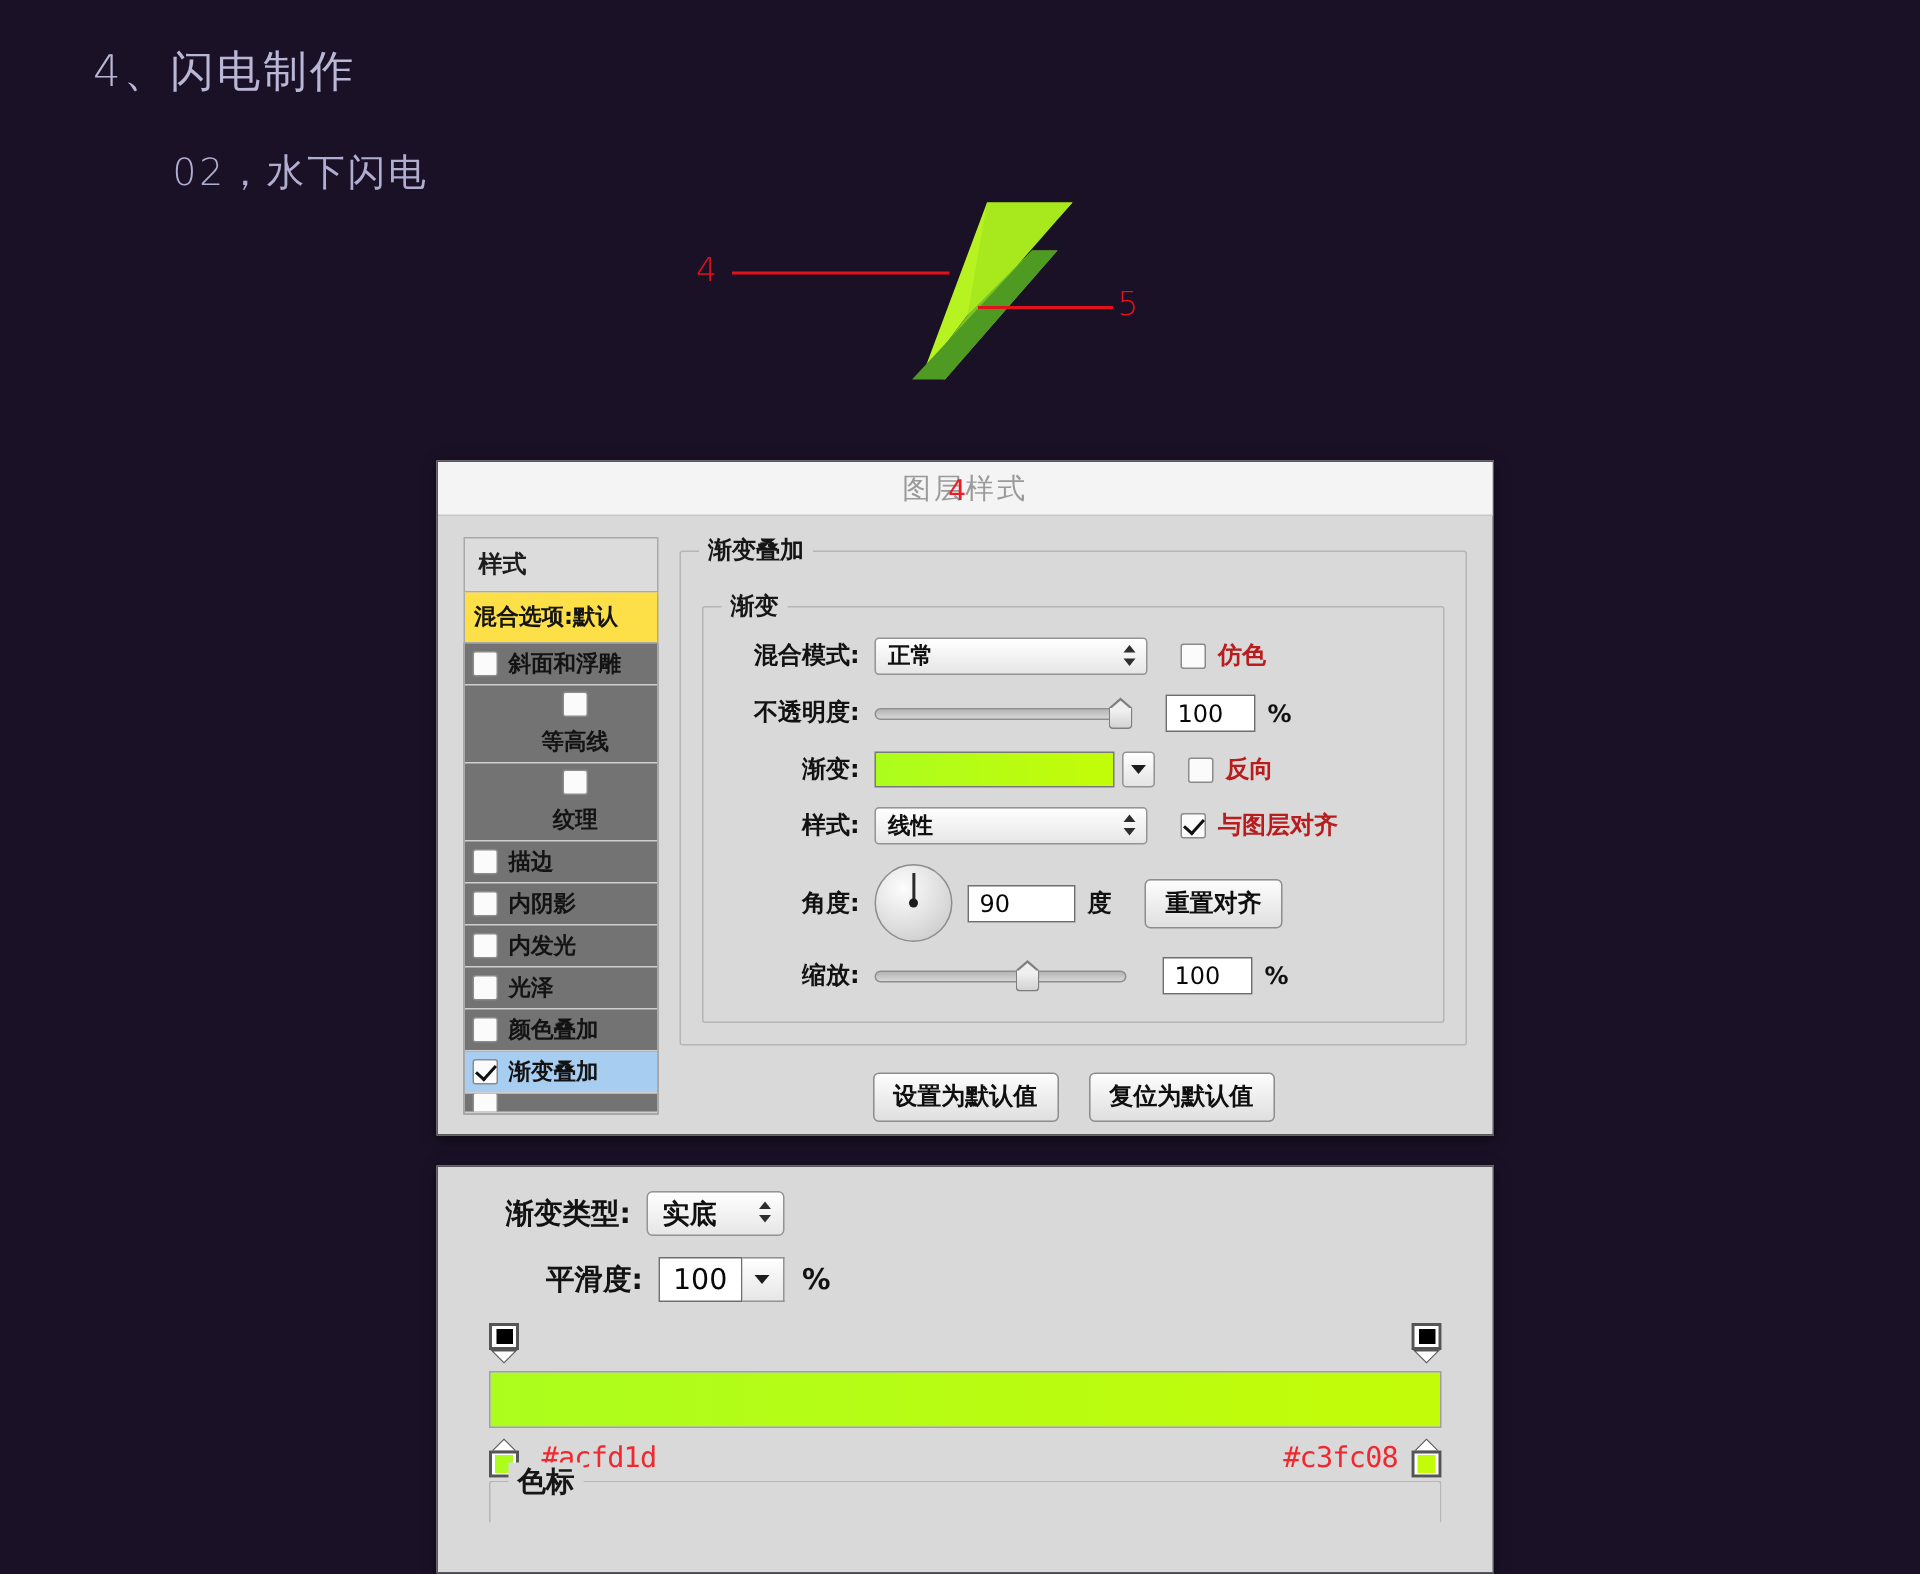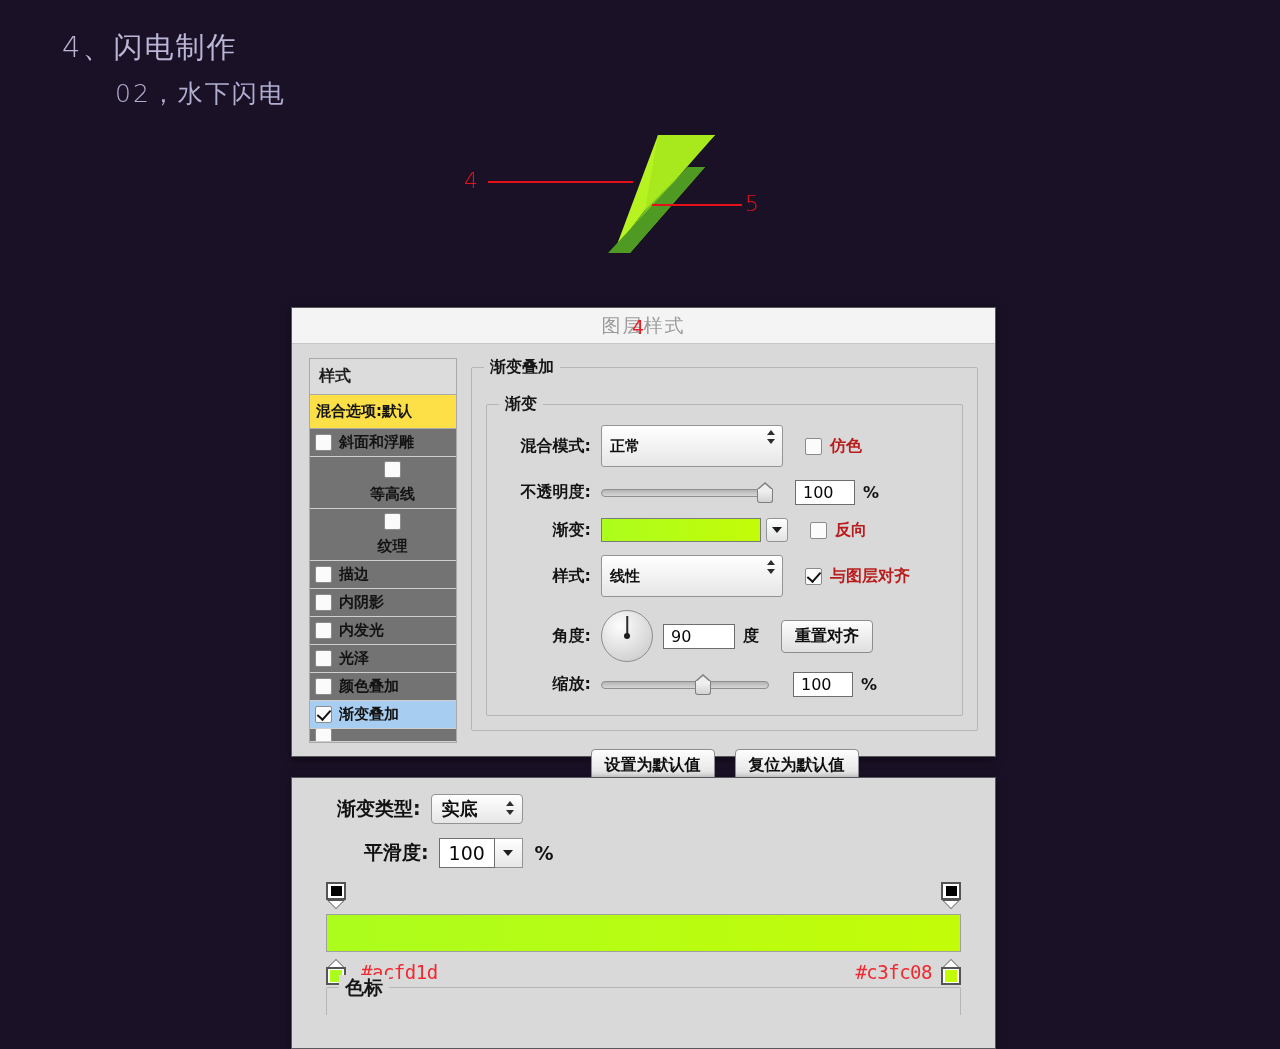--- a/index.html
+++ b/index.html
@@ -12,21 +12,21 @@
     position:relative;
   }
 
   
   .heading-1 {
     position:absolute; left:62px; top:28px;
     font-size:29px; color:#b9b6d6; letter-spacing:2px;
     font-family:"DejaVu Sans",sans-serif; font-weight:300;
   }
   .heading-2 {
-    position:absolute; left:115px; top:77px;
+    position:absolute; left:115px; top:98px;
     font-size:25px; color:#b0aed0; letter-spacing:2px;
     font-family:"DejaVu Sans",sans-serif; font-weight:300;
   }
 
   
   .illustration { position:absolute; left:440px; top:125px; width:400px; height:140px; }
   .anno-num {
     position:absolute; color:#ec1c24; font-size:22px;
     font-family:"DejaVu Sans",sans-serif; font-weight:300;
   }
@@ -52,21 +52,21 @@
   .titlebar .t-label {
     color:#9a9a9a; font-size:19px; letter-spacing:2px;
     font-family:"DejaVu Sans",sans-serif;
   }
 
   
   #dlg-top { left:291px; top:307px; width:705px; height:450px; }
   .dlg-body { display:flex; padding:14px 0 0 0; height:calc(100% - 36px); }
 
   
-  .sidebar { width:148px; margin-left:17px; }
+  .sidebar { width:130px; margin-left:17px; }
   .sb-head {
     border:1px solid #a9a9a9; background:#dcdcdc;
     padding:7px 9px; font-size:16px; color:#1d1d1d; font-weight:bold;
     font-family:"DejaVu Sans",sans-serif;
   }
   .sb-sub {
     border:1px solid #a9a9a9; border-top:none; background:#fde047;
     padding:7px 6px; font-size:15px; color:#141414; font-weight:bold;
     font-family:"DejaVu Sans",sans-serif;
   }
@@ -107,21 +107,21 @@
 
   .row { display:flex; align-items:center; margin-bottom:13px; }
   .row:last-child { margin-bottom:2px; }
   .lbl {
     font-size:16px; font-weight:bold; color:#121212; text-align:right;
     font-family:"DejaVu Sans",sans-serif; white-space:nowrap;
   }
   .lbl.w { width:92px; margin-right:10px; }
 
   .select {
-    width:182px; height:42px; border:1px solid #949494; border-radius:3px;
+    width:182px; height:25px; border:1px solid #949494; border-radius:3px;
     background:linear-gradient(#ffffff,#e6e6e6);
     display:flex; align-items:center; padding:0 8px;
     font-size:15px; font-weight:bold; color:#101010; position:relative;
     font-family:"DejaVu Sans",sans-serif;
   }
   .select .arrows { position:absolute; right:7px; top:4px; width:9px; height:17px; }
   .select .arrows i {
     display:block; width:0; height:0; border-left:4px solid transparent;
     border-right:4px solid transparent; margin:0 auto;
   }

